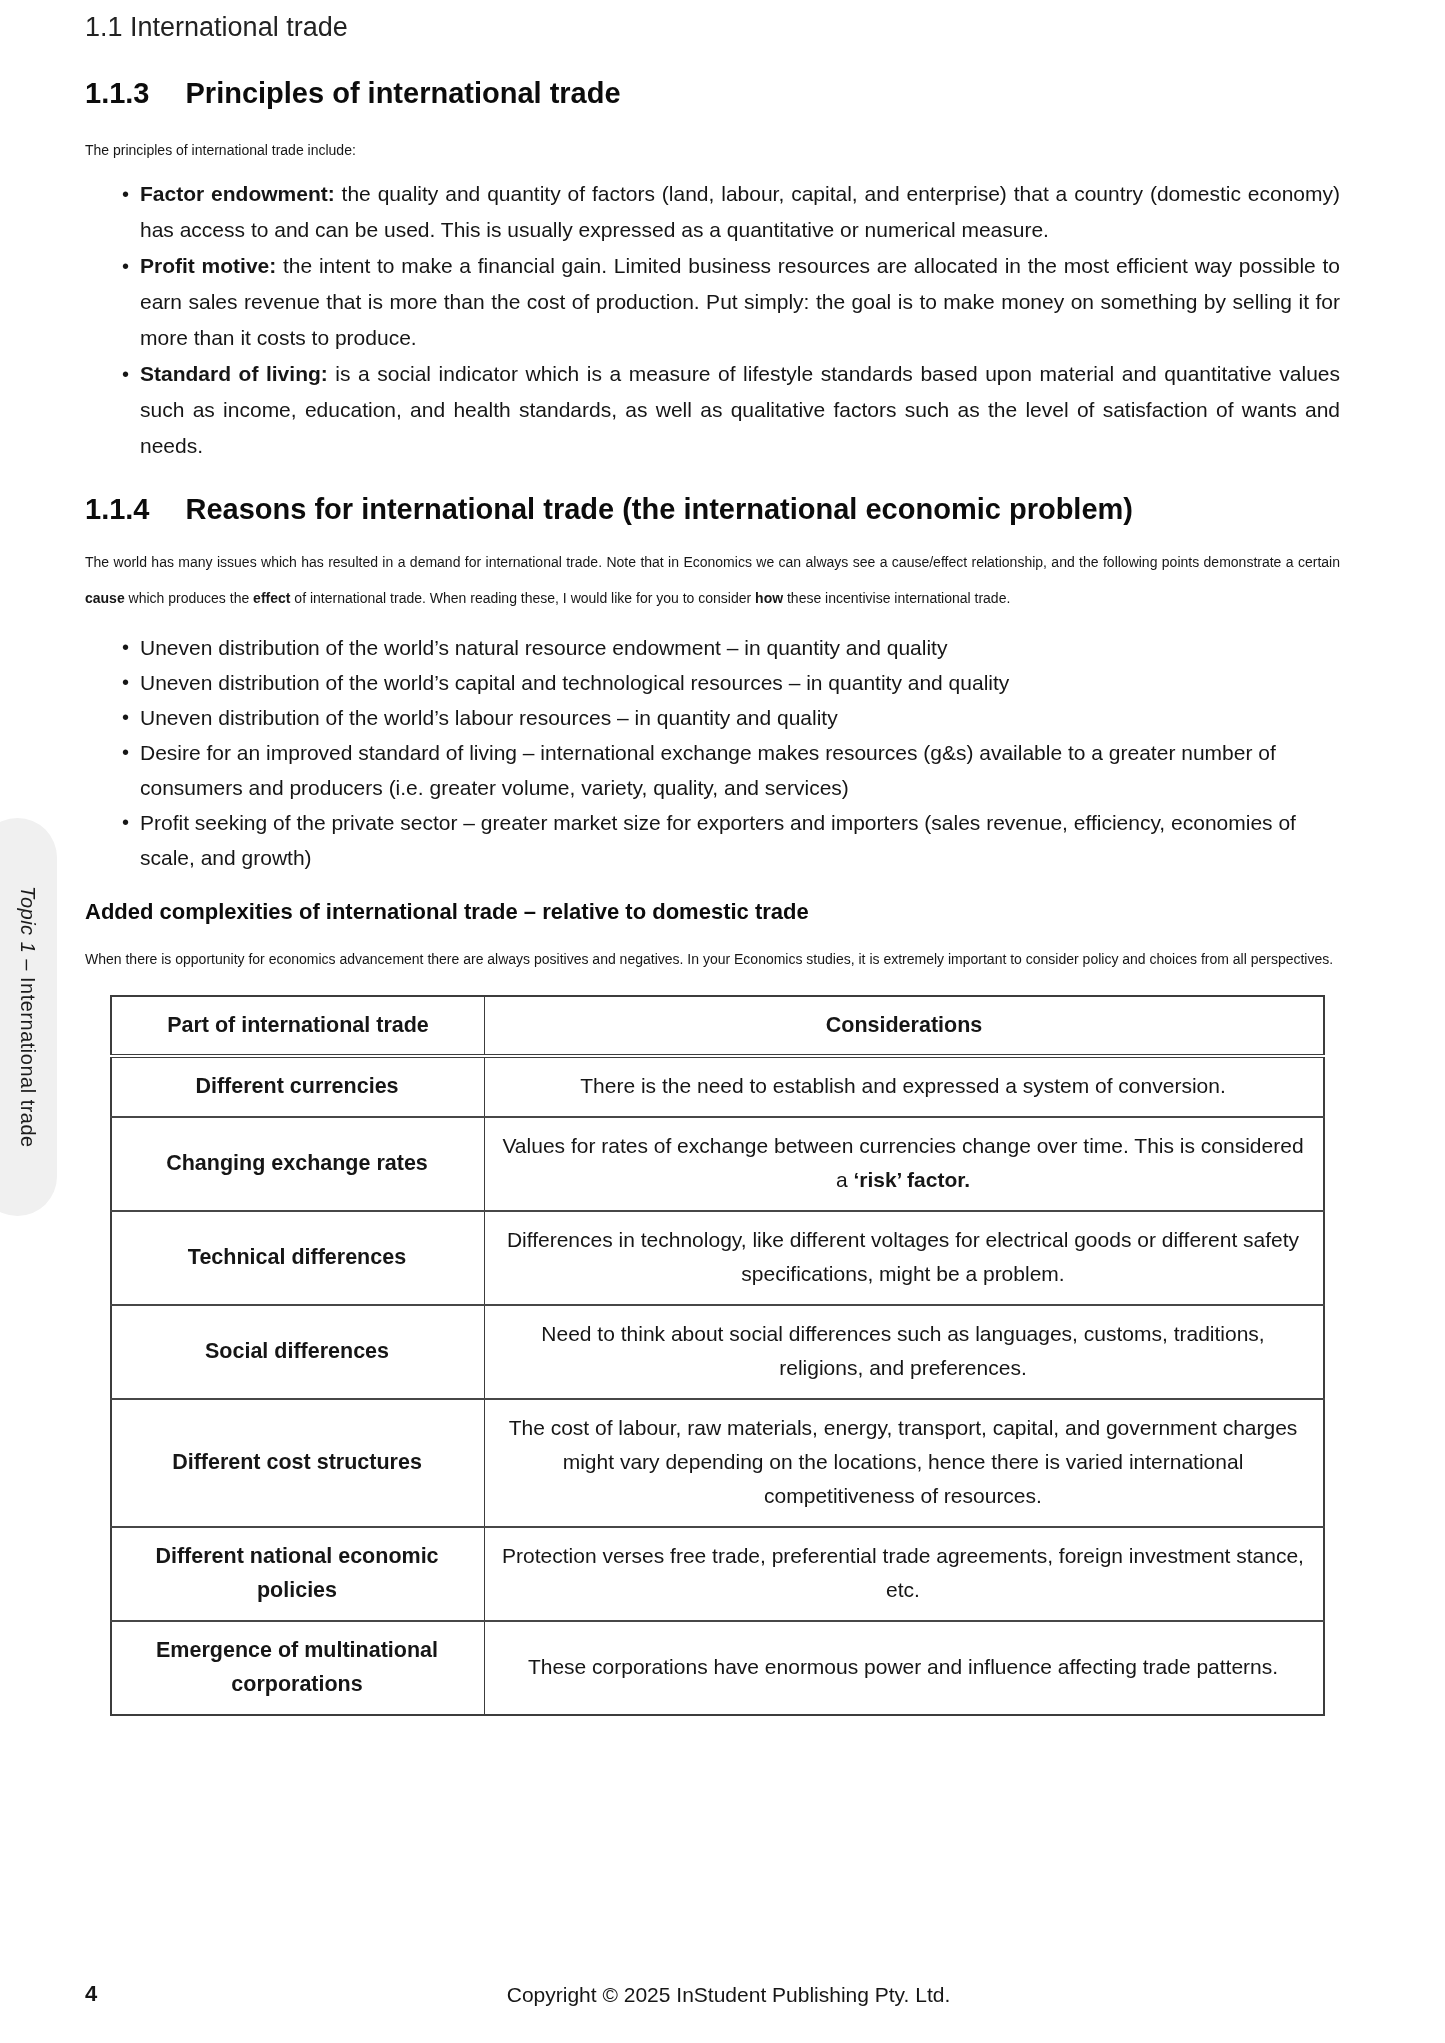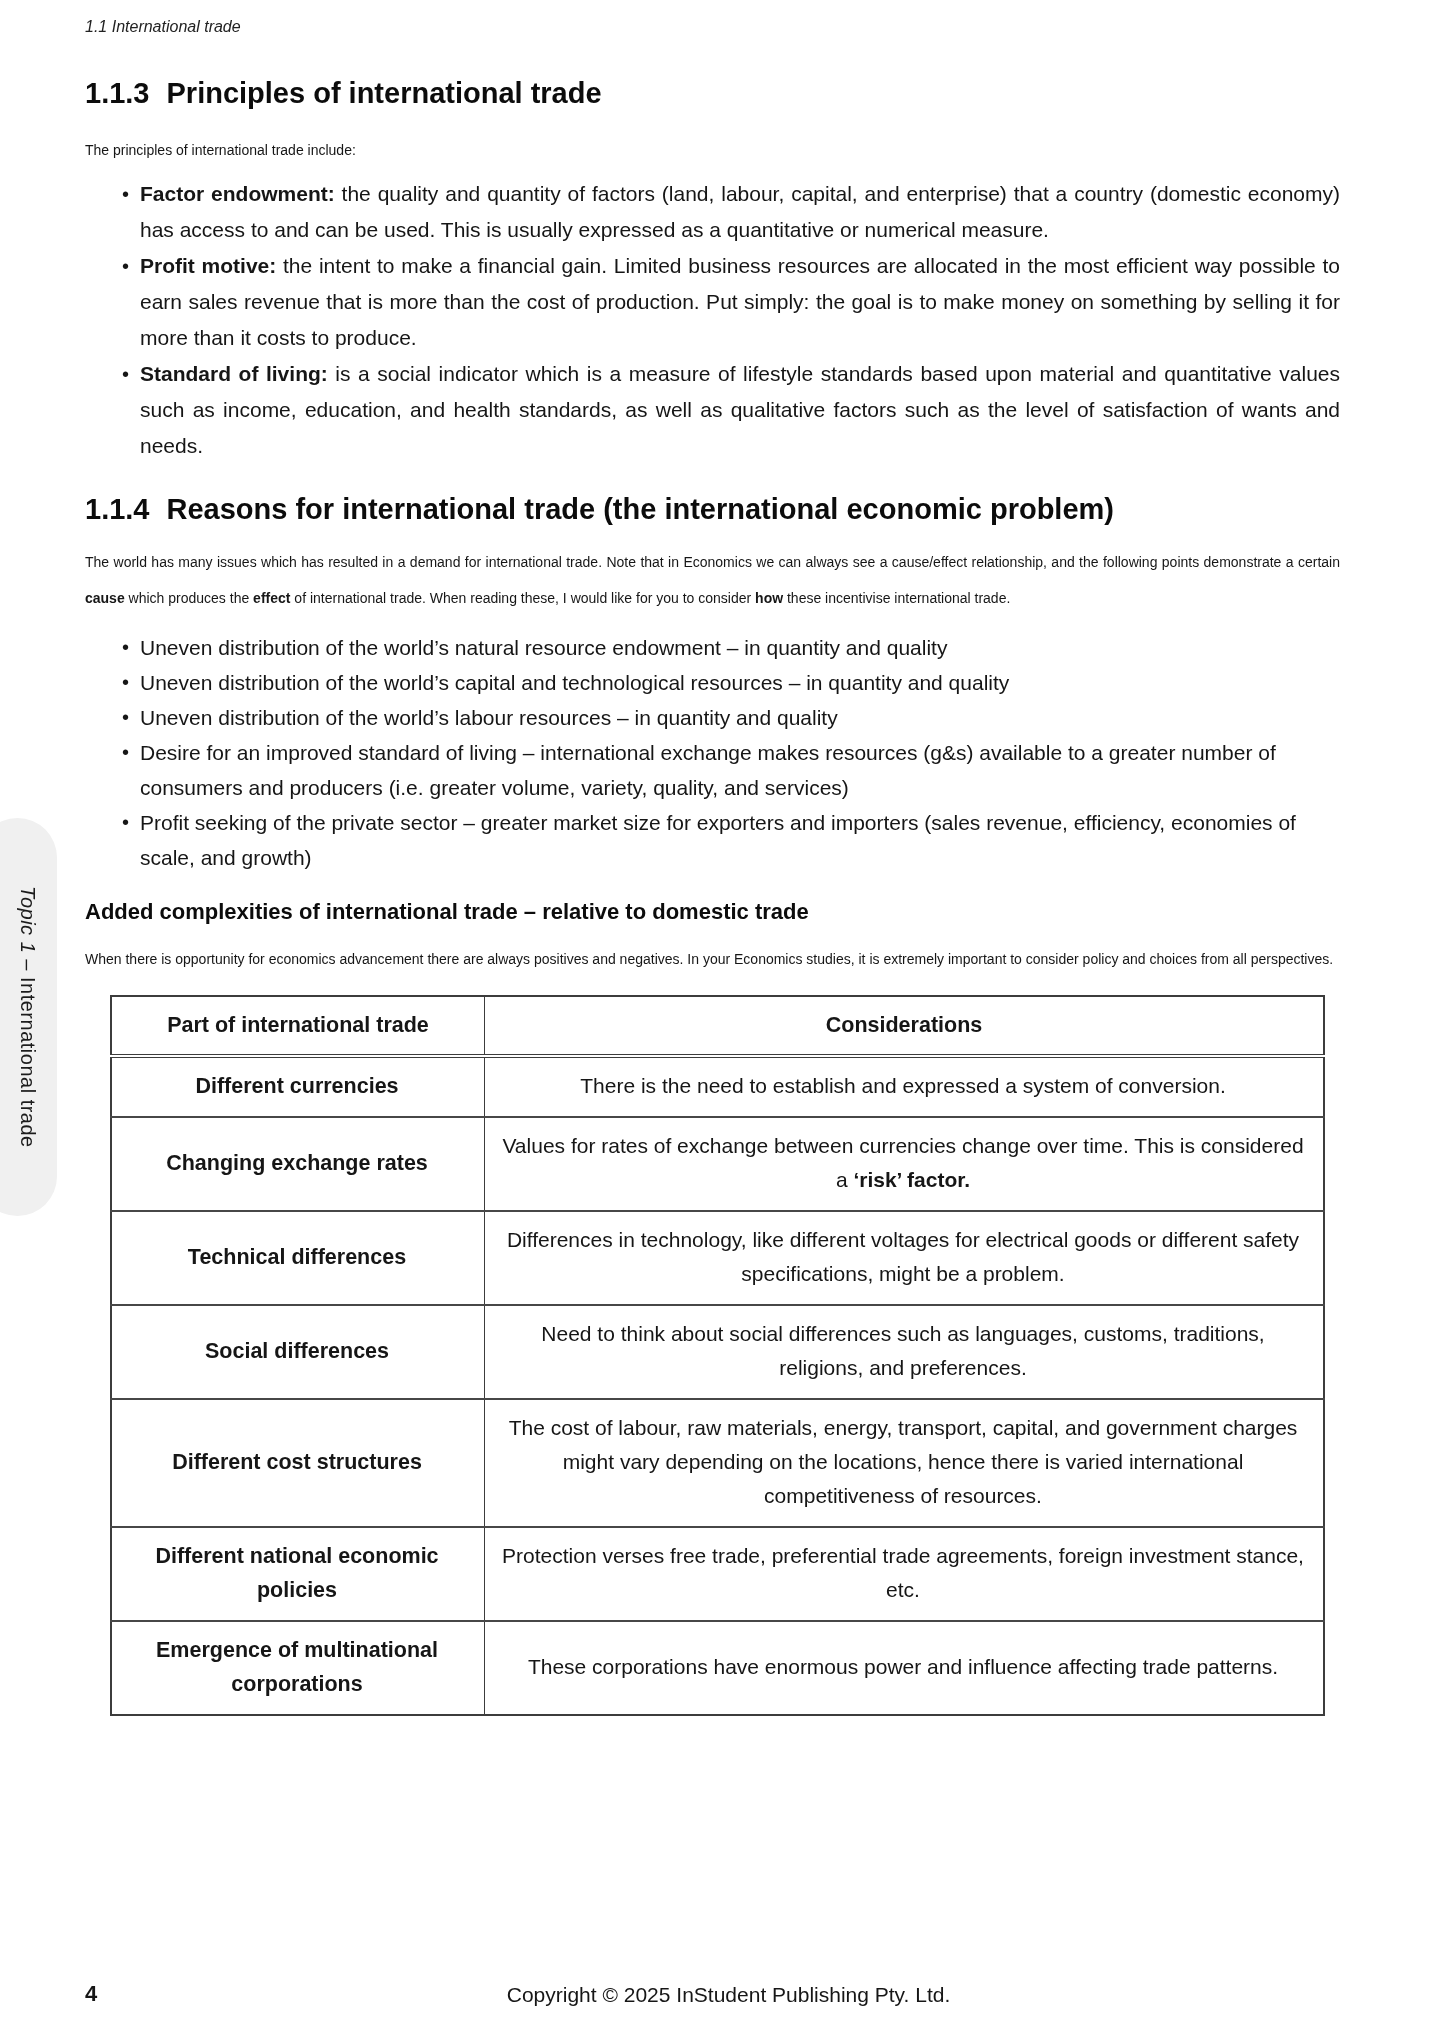--- a/index.html
+++ b/index.html
@@ -3,24 +3,24 @@
 <meta charset="utf-8">
 <style>
   html,body { margin:0; padding:0; background:#e8e8e8; }
   .page {
     position:relative; width:1445px; height:2043px; margin:0 auto;
     background:#ffffff; overflow:hidden;
     font-family:"Liberation Sans", sans-serif; color:#161616;
   }
   .content { padding:14px 105px 0 85px; }
 
-  .running-header { font-style:italic; font-size:16px; line-height:26px; color:#222; }
+  .running-header { font-size:27px; line-height:26px; color:#222; }
 
   .sec-heading { font-size:29px; font-weight:bold; margin:36px 0 0 0; line-height:34px; color:#0c0c0c; }
-  .sec-num { display:inline-block; margin-right:17px; }
+  .sec-num { display:inline-block; margin-right:36px; }
 
   .body-p { font-size:14px; line-height:36px; text-align:justify; margin:22px 0 0 0; }
 
   ul.blist { list-style:none; margin:8px 0 0 0; padding:0; }
   ul.blist li { position:relative; padding-left:55px; font-size:21px; line-height:36px; text-align:justify; }
   ul.blist li::before { content:"\2022"; position:absolute; left:37px; top:0; font-size:20px; }
   ul.blist li .term { font-weight:bold; }
 
   ul.rlist { list-style:none; margin:14px 0 0 0; padding:0; }
   ul.rlist li { position:relative; padding-left:55px; font-size:21px; line-height:35px; text-align:left; }

